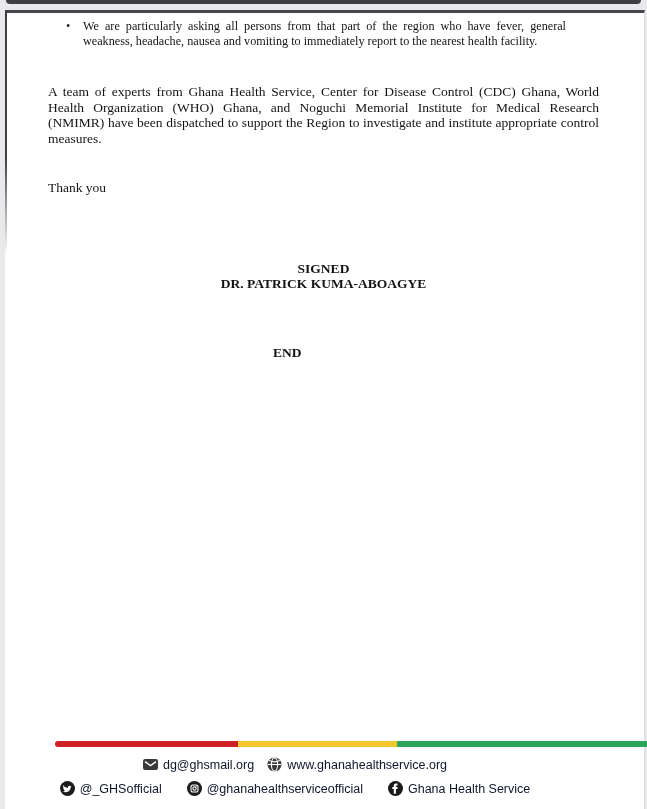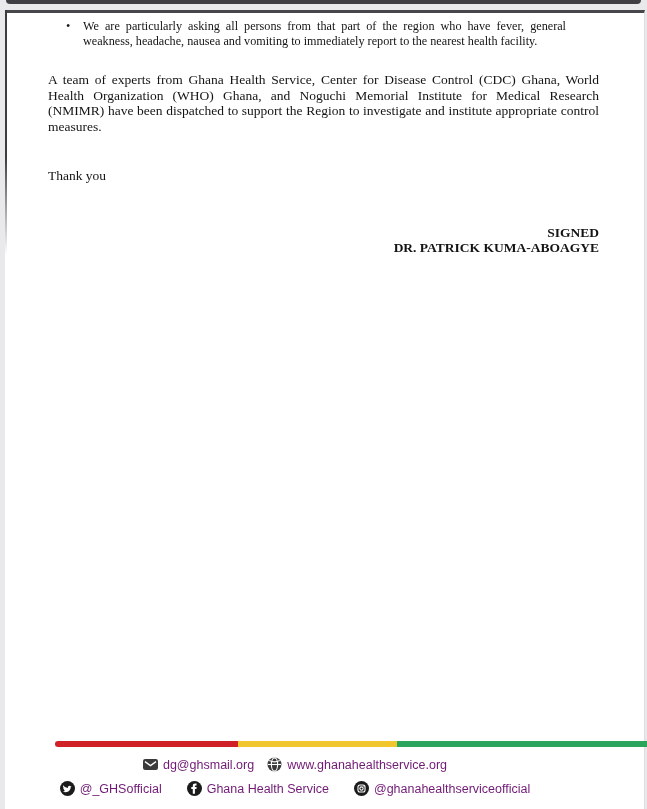--- a/index.html
+++ b/index.html
@@ -16,36 +16,36 @@
     background:#ffffff; border-top:3px solid #47474b; border-right:1px solid #dcdce2; }
   .left-edge-line { position:absolute; top:10px; left:5px; width:2px; height:245px;
     background:linear-gradient(#3c3c40 60%, rgba(60,60,64,0)); }
 
   
   .doc { padding:6px 45px 0 43px; font-size:13.5px; line-height:15.5px; color:#141414;
     text-align:justify; }
   .bullet-row { display:flex; margin-left:18px; width:500px; font-size:12.2px; line-height:15px; }
   .bullet-glyph { width:17px; flex:0 0 17px; text-align:left; }
   .bullet-text { flex:1; text-align:justify; }
-  .para-1 { margin-top:23px; }
+  .para-1 { margin-top:35px; }
   .para-2 { margin-top:25px; }
   .closing { margin-top:34px; text-align:left; }
-  .signature { margin-top:41px; font-weight:bold; text-align:right; }
+  .signature { margin-top:65px; font-weight:bold; text-align:center; }
   .signature div { line-height:15.5px; }
   .end-marker { margin-top:53px; font-weight:bold; padding-left:225px; text-align:left; }
 
   
   .flag-bar { position:absolute; left:55px; right:0; top:741px; height:6px; display:flex; }
   .flag-red { width:183px; border-radius:3px 0 0 3px; }
   .flag-yellow { width:159px; }
   .flag-green { flex:1; }
 
   .footer-row { position:absolute; left:0; width:590px; display:flex; justify-content:center;
     align-items:center; font-family:"Liberation Sans", sans-serif; font-size:12.5px;
-    color:#701a75; }
+    color:#0f172a; }
   .contact-row { top:757px; gap:13px; }
   .social-row { top:781px; gap:25px; }
   .footer-item { display:flex; align-items:center; gap:5px; white-space:nowrap; }
   .footer-item svg { display:block; }
 </style>
 </head>
 <body>
 
 <div id="screen">
 
@@ -62,20 +62,21 @@
       <p class="para-1">A team of experts from Ghana Health Service, Center for Disease Control (CDC) Ghana, World Health Organization (WHO) Ghana, and Noguchi Memorial Institute for Medical Research (NMIMR) have been dispatched to support the Region to investigate and institute appropriate control measures.</p>
 
 
       <p class="closing">Thank you</p>
 
       <div class="signature">
         <div>SIGNED</div>
         <div>DR. PATRICK KUMA-ABOAGYE</div>
       </div>
 
+      <p class="end-marker">END</p>
 
     </div>
   </div>
 
   <div class="left-edge-line"></div>
 
   <div class="flag-bar">
     <div class="flag-red" style="background-color: rgb(208, 33, 40);"></div>
     <div class="flag-yellow" style="background-color: rgb(242, 198, 45);"></div>
     <div class="flag-green" style="background-color: rgb(43, 165, 91);"></div>
@@ -116,33 +117,33 @@
           <path fill="#ffffff" transform="translate(4.1,4.9) scale(0.66)" d="M23 4.9c-.8.4-1.7.6-2.5.8A4.4 4.4 0 0 0 12.9 9.7 12.5 12.5 0 0 1 1.7 3.1a4.4 4.4 0 0 0 1.4 5.9C2.4 9 1.7 8.8 1.1 8.5v.1c0 2.1 1.5 3.9 3.5 4.3-.6.2-1.3.2-2 .1a4.4 4.4 0 0 0 4.1 3.1A8.9 8.9 0 0 1 .4 18a12.5 12.5 0 0 0 6.8 2c8.1 0 12.6-6.7 12.6-12.6v-.6c.9-.6 1.6-1.4 2.2-2.2-.8.4-1.6.6-2.5.7z"></path>
         </svg>
       </span>
       <span>@_GHSofficial</span>
     </div>
 
     <div class="footer-item">
       <span>
         <svg width="15" height="15" viewBox="0 0 14 14">
           <circle cx="7" cy="7" r="7" fill="#1b1b1b"></circle>
-          <path fill="#ffffff" d="M8.9 2.3H7.5c-1.3 0-2.1.8-2.1 2.1v1.2H4v1.9h1.4V12h2V7.5h1.4l.2-1.9H7.4V4.8c0-.4.2-.6.6-.6h.9z"></path>
-        </svg>
-      </span>
-      <span>Ghana Health Service</span>
-    </div>
-
-    <div class="footer-item">
-      <span>
-        <svg width="15" height="15" viewBox="0 0 14 14">
-          <circle cx="7" cy="7" r="7" fill="#1b1b1b"></circle>
           <rect x="3.7" y="3.7" width="6.6" height="6.6" rx="1.9" fill="none" stroke="#ffffff" stroke-width="1"></rect>
           <circle cx="7" cy="7" r="1.55" fill="none" stroke="#ffffff" stroke-width="1"></circle>
           <circle cx="9.25" cy="4.75" r="0.55" fill="#ffffff"></circle>
         </svg>
       </span>
       <span>@ghanahealthserviceofficial</span>
     </div>
 
+    <div class="footer-item">
+      <span>
+        <svg width="15" height="15" viewBox="0 0 14 14">
+          <circle cx="7" cy="7" r="7" fill="#1b1b1b"></circle>
+          <path fill="#ffffff" d="M8.9 2.3H7.5c-1.3 0-2.1.8-2.1 2.1v1.2H4v1.9h1.4V12h2V7.5h1.4l.2-1.9H7.4V4.8c0-.4.2-.6.6-.6h.9z"></path>
+        </svg>
+      </span>
+      <span>Ghana Health Service</span>
+    </div>
+
   </div>
 
 </div>
 
 </body></html>

